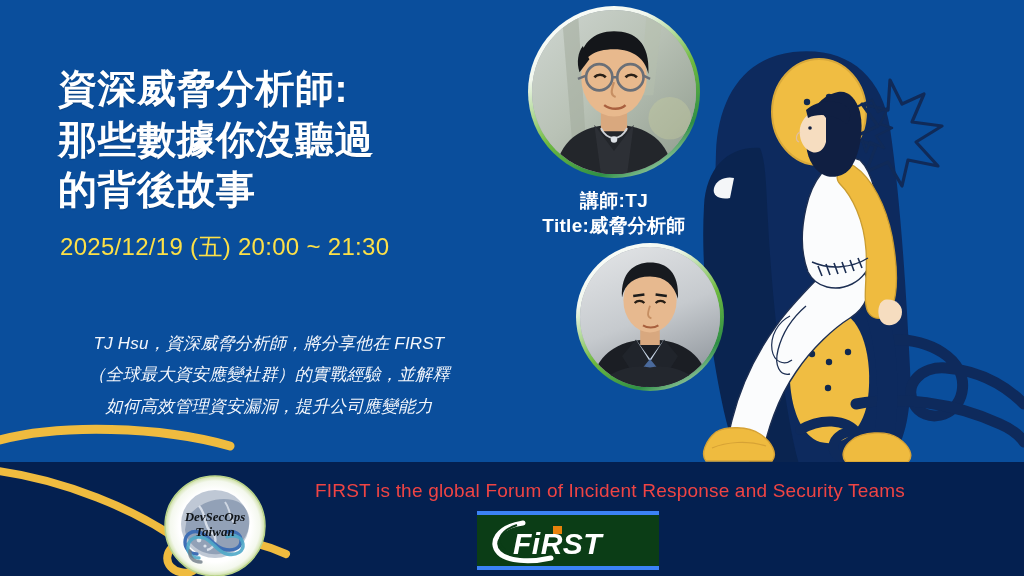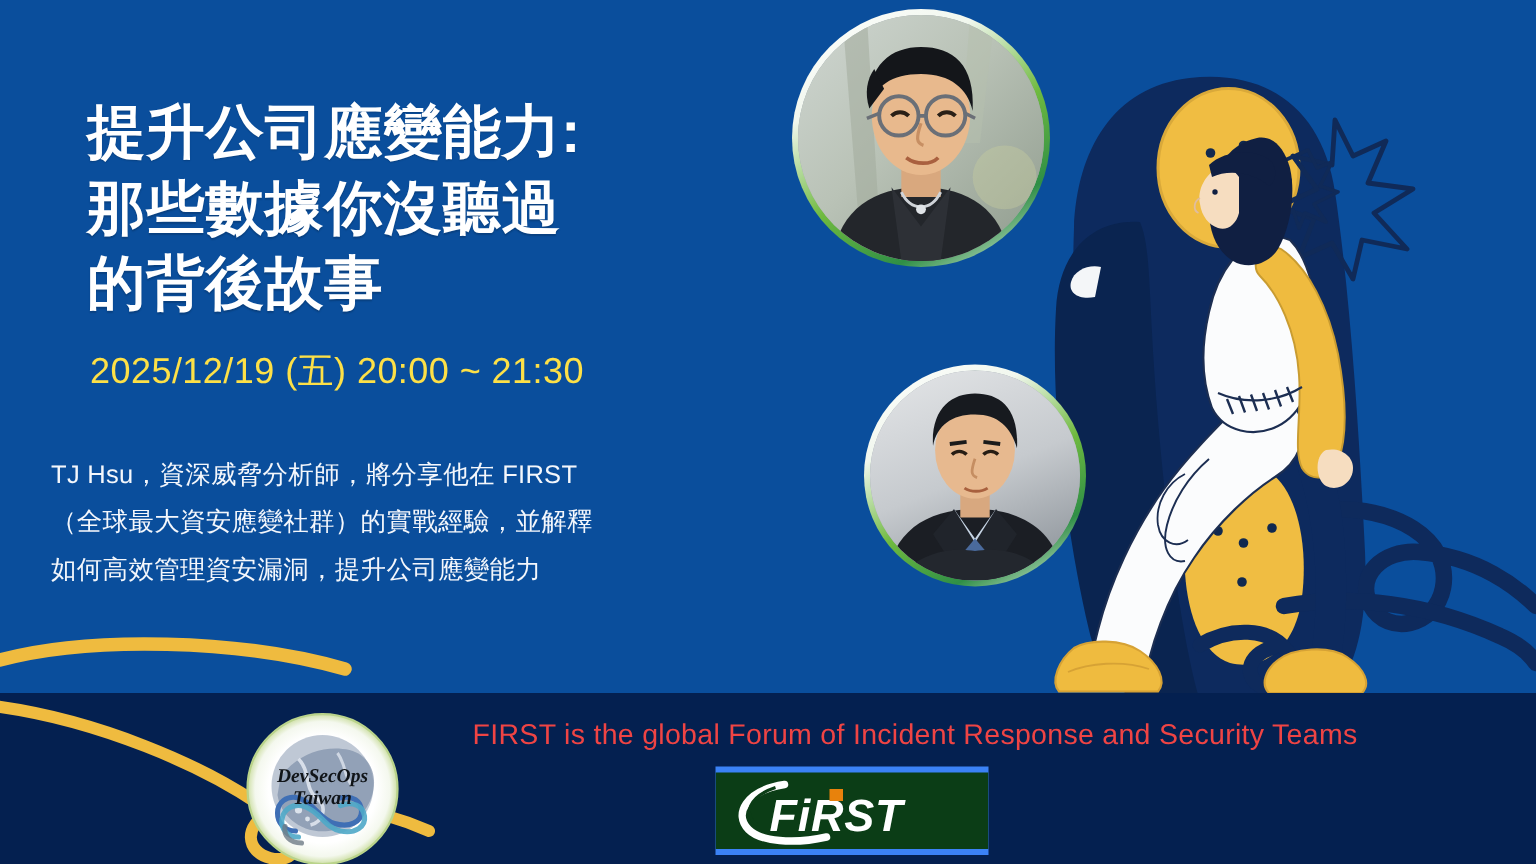--- a/index.html
+++ b/index.html
@@ -52,28 +52,29 @@
     left: 60px;
     top: 231px;
     font-size: 24px;
     font-weight: 400;
     color: #fde047;
     letter-spacing: 0.3px;
   }
   .blurb {
     position: absolute;
     left: 34px;
-    top: 301px;
+    top: 328px;
     width: 470px;
-    text-align: left;
+    text-align: center;
     font-size: 17px;
     line-height: 1.85;
     color: #f4f7fc;
     white-space: pre-line;
     letter-spacing: 0.2px;
+    font-style: italic;
   }
 
   
   .person {
     position: absolute;
     text-align: center;
   }
   .avatar-ring {
     position: relative;
     border-radius: 50%;
@@ -252,21 +253,21 @@
         <path d="M806 110 C 816 100 838 98 848 108 C 852 114 850 122 846 124
                  C 838 116 820 112 808 118 Z" fill="#101f42"></path>
 
         <path d="M0 440 C 60 424 160 426 230 446" fill="none" stroke="#efbb3f" stroke-width="9" stroke-linecap="round"></path>
       </g>
 
     </svg>
   </div>
 
   <div class="left-col">
-    <div class="title">提升公司應變能力:
+    <div class="title">資深威脅分析師:
 那些數據你沒聽過
 的背後故事</div>
     <div class="datetime">2025/12/19 (五) 20:00 ~ 21:30</div>
     <div class="blurb">TJ Hsu，資深威脅分析師，將分享他在 FIRST
 （全球最大資安應變社群）的實戰經驗，並解釋
 如何高效管理資安漏洞，提升公司應變能力</div>
   </div>
 
   <div class="person" id="speaker">
     <div class="avatar-ring">
@@ -304,20 +305,22 @@
           <path d="M33 40 L28 42 M68 40 L72 42" stroke="#6a6f77" stroke-width="1.4"></path>
 
           <path d="M38 41 C 40 39 43 39 45 41" stroke="#2a2017" stroke-width="1.6" fill="none"></path>
           <path d="M57 41 C 59 39 62 39 64 41" stroke="#2a2017" stroke-width="1.6" fill="none"></path>
 
           <path d="M50 44 C 48 50 48 52 51 53" stroke="#c78f63" stroke-width="1.3" fill="none"></path>
           <path d="M44 58 C 48 61 54 61 57 58" stroke="#a9603f" stroke-width="1.5" fill="none"></path>
         </svg>
       </div>
     </div>
+    <div class="person-caption">講師:TJ
+Title:威脅分析師</div>
   </div>
 
   <div class="person" id="host">
     <div class="avatar-ring">
       <div class="avatar">
         <svg viewBox="0 0 100 100" xmlns="http://www.w3.org/2000/svg" aria-hidden="true">
           <defs>
             <linearGradient id="hoBg" x1="0" y1="0" x2="0.4" y2="1">
               <stop offset="0%" stop-color="#e4e6e8"></stop>
               <stop offset="60%" stop-color="#c6cace"></stop>

